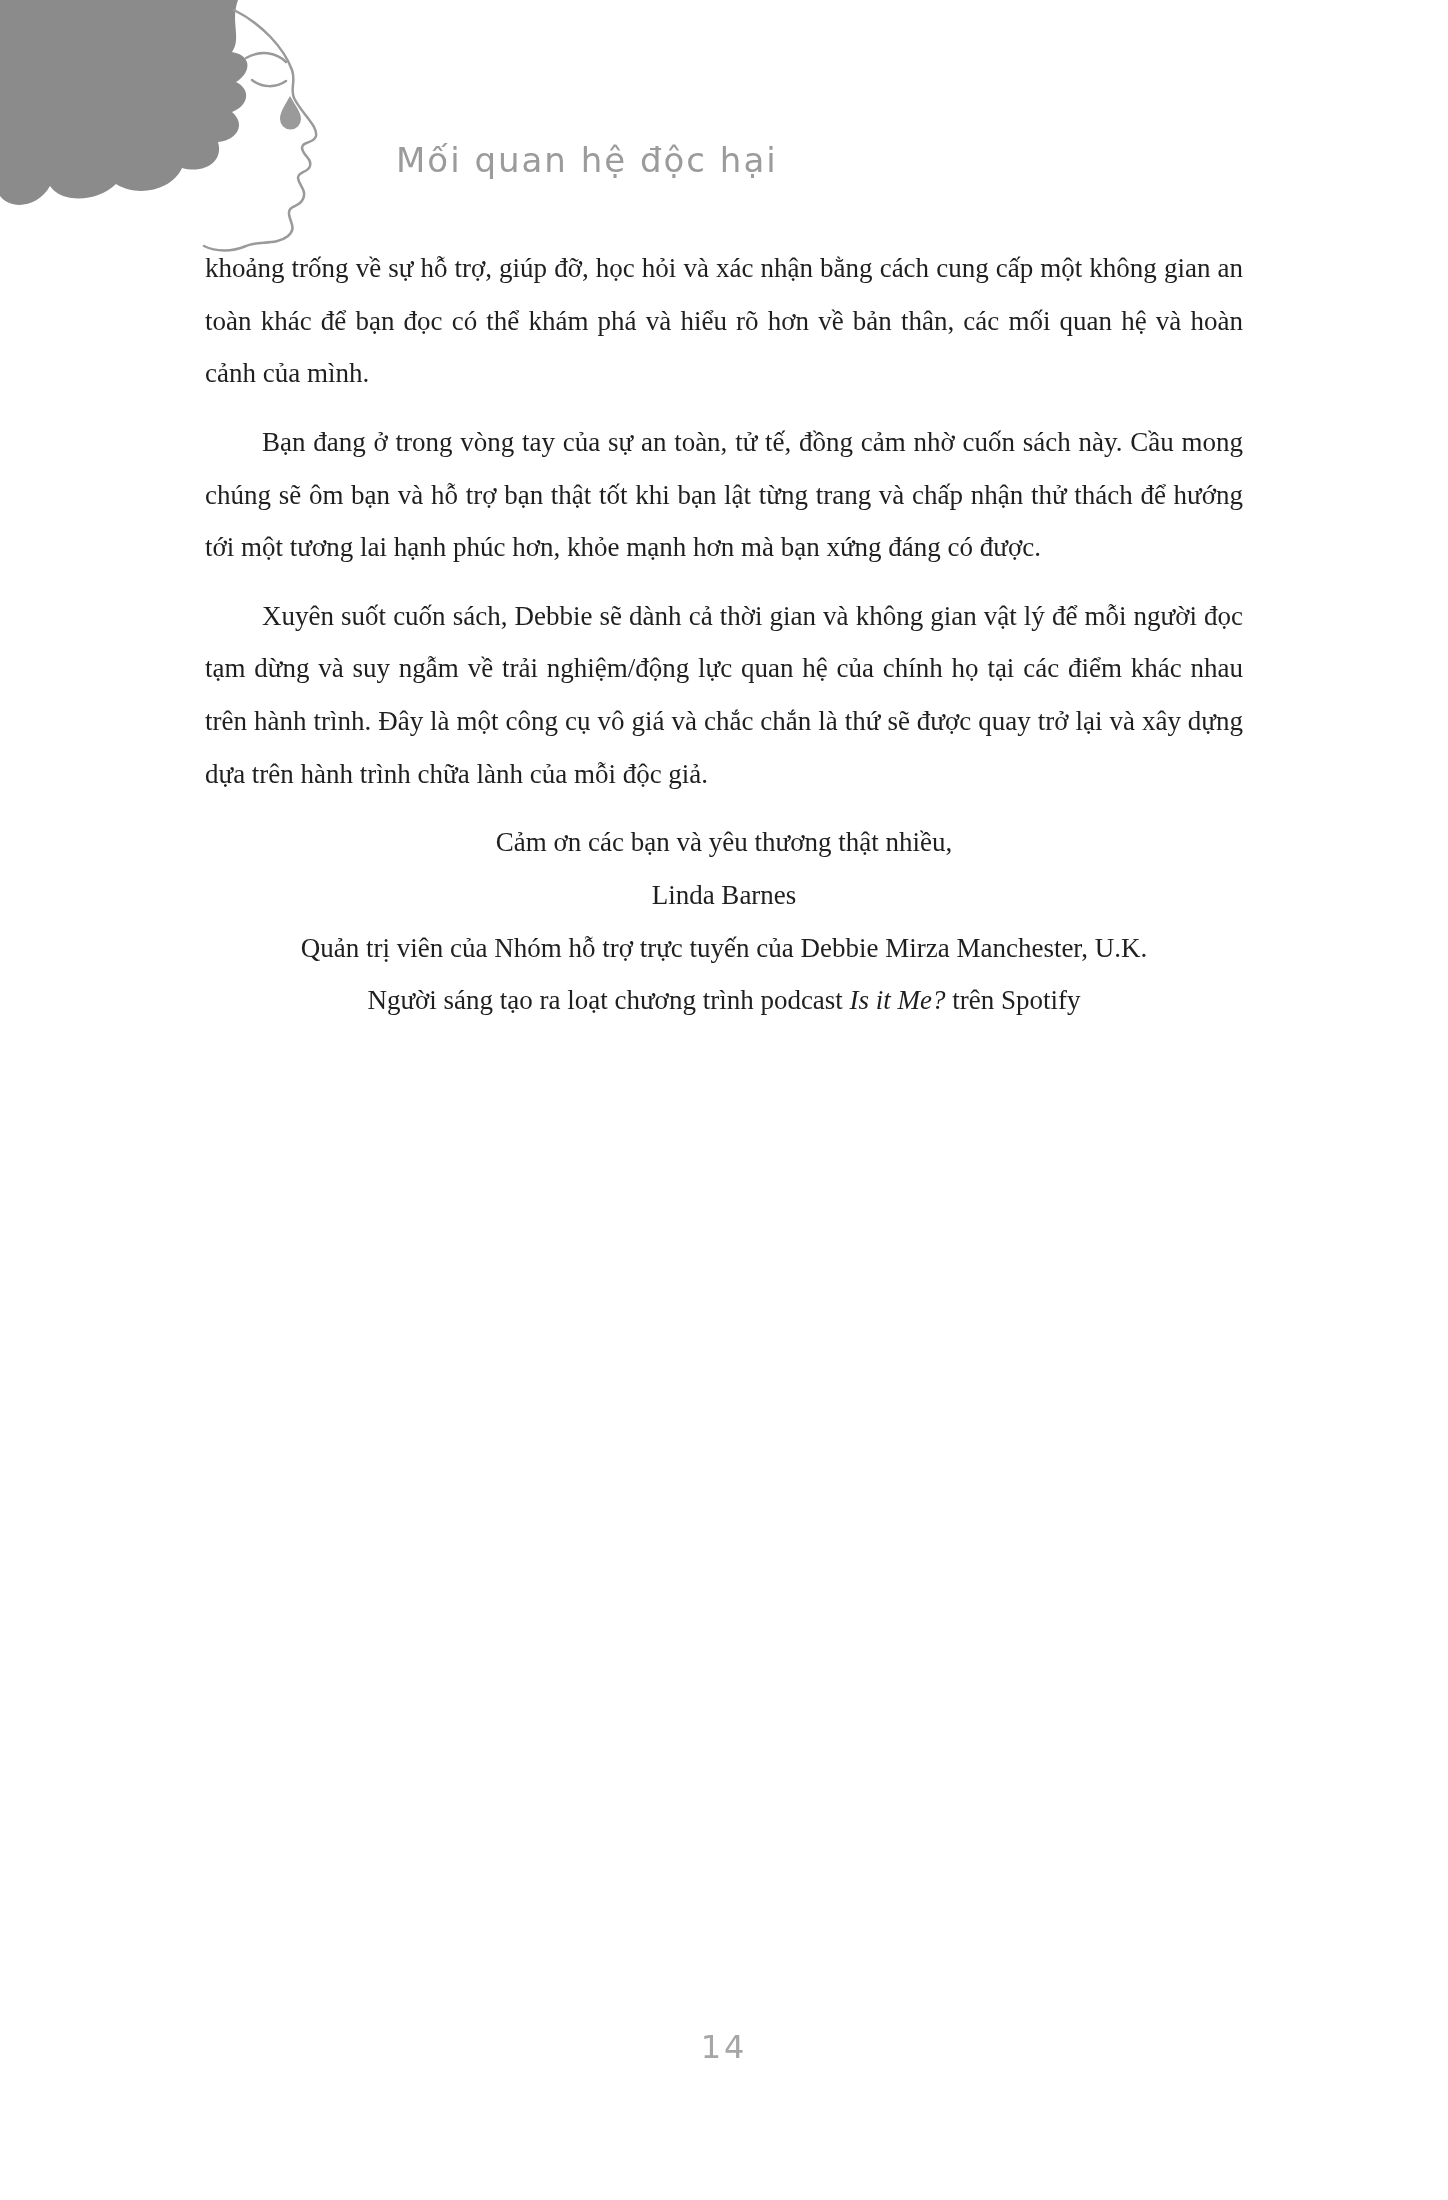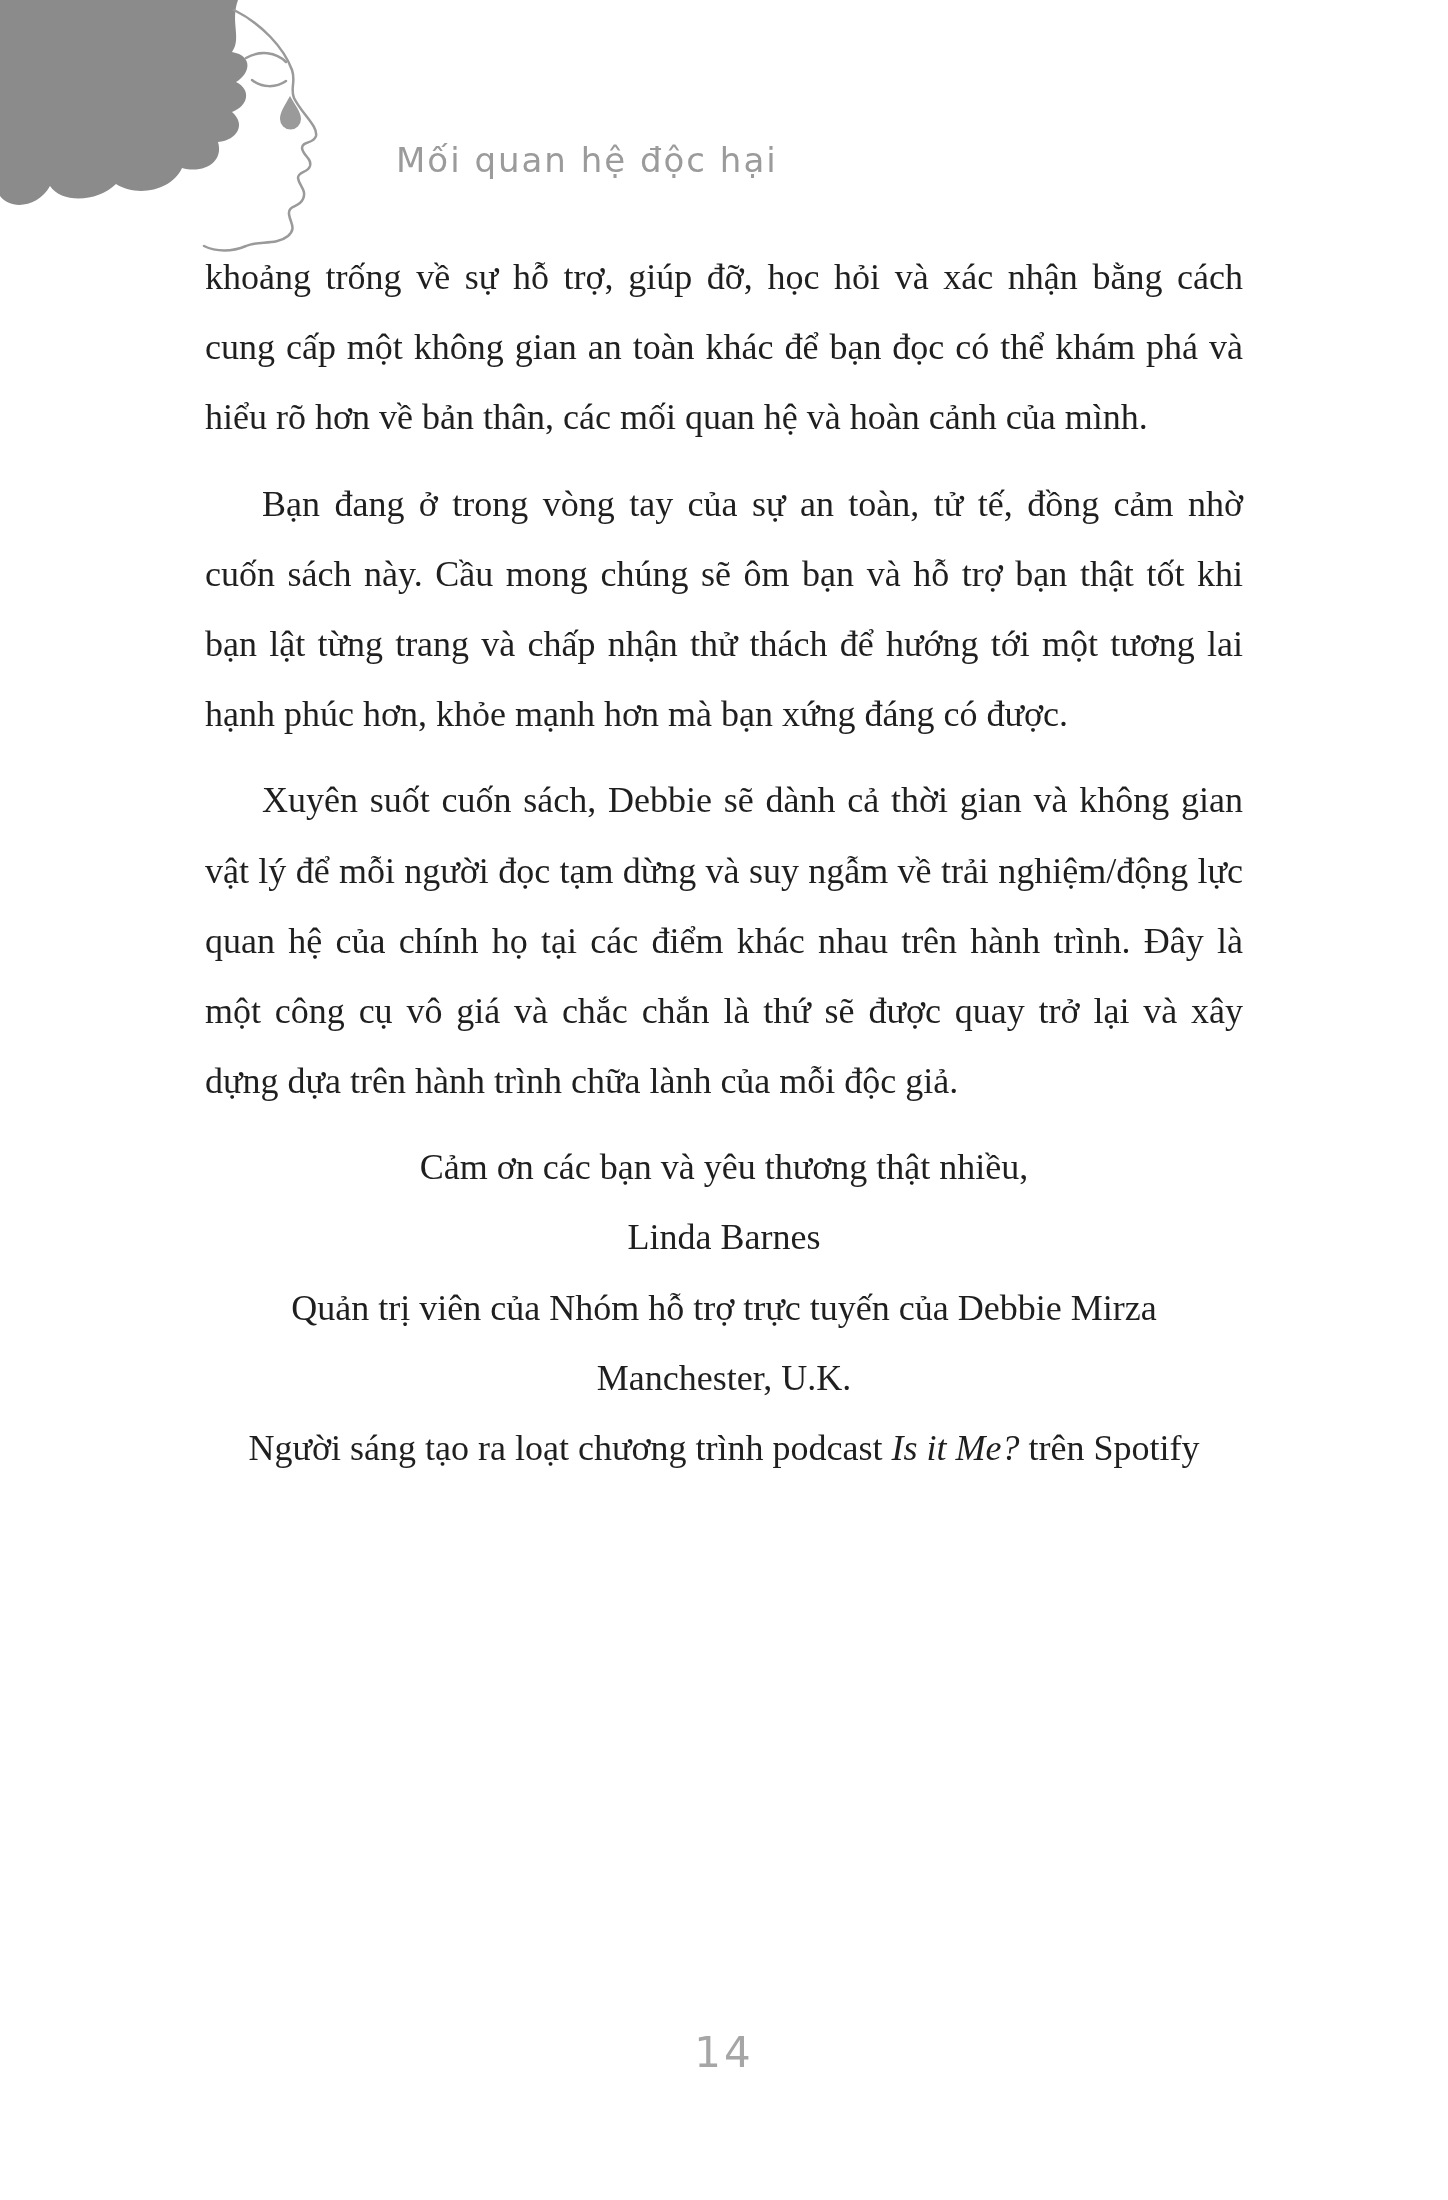--- a/index.html
+++ b/index.html
@@ -28,37 +28,37 @@
     font-family: "DejaVu Sans", "Liberation Sans", sans-serif;
     font-size: 34px;
     letter-spacing: 2px;
     color: #9b9b9b;
   }
   .text-block {
     position: absolute;
     left: 205px;
     top: 242px;
     width: 1038px;
-    font-size: 36px;
+    font-size: 27px;
     line-height: 1.95;
     text-align: justify;
   }
   .para { margin: 0 0 16px 0; }
   .para.indent { text-indent: 57px; }
   .signature { text-align: center; }
   .signature p { margin: 0; }
   .italic { font-style: italic; }
   .page-number {
     position: absolute;
     top: 2028px;
     left: 0;
     width: 1448px;
     text-align: center;
     font-family: "DejaVu Sans", "Liberation Sans", sans-serif;
-    font-size: 42px;
+    font-size: 32px;
     letter-spacing: 3px;
     color: #a6a6a6;
   }
 </style>
 </head>
 <body>
 
 <div class="page">
 
   <svg class="corner-art" viewBox="0 0 360 265" aria-hidden="true">

